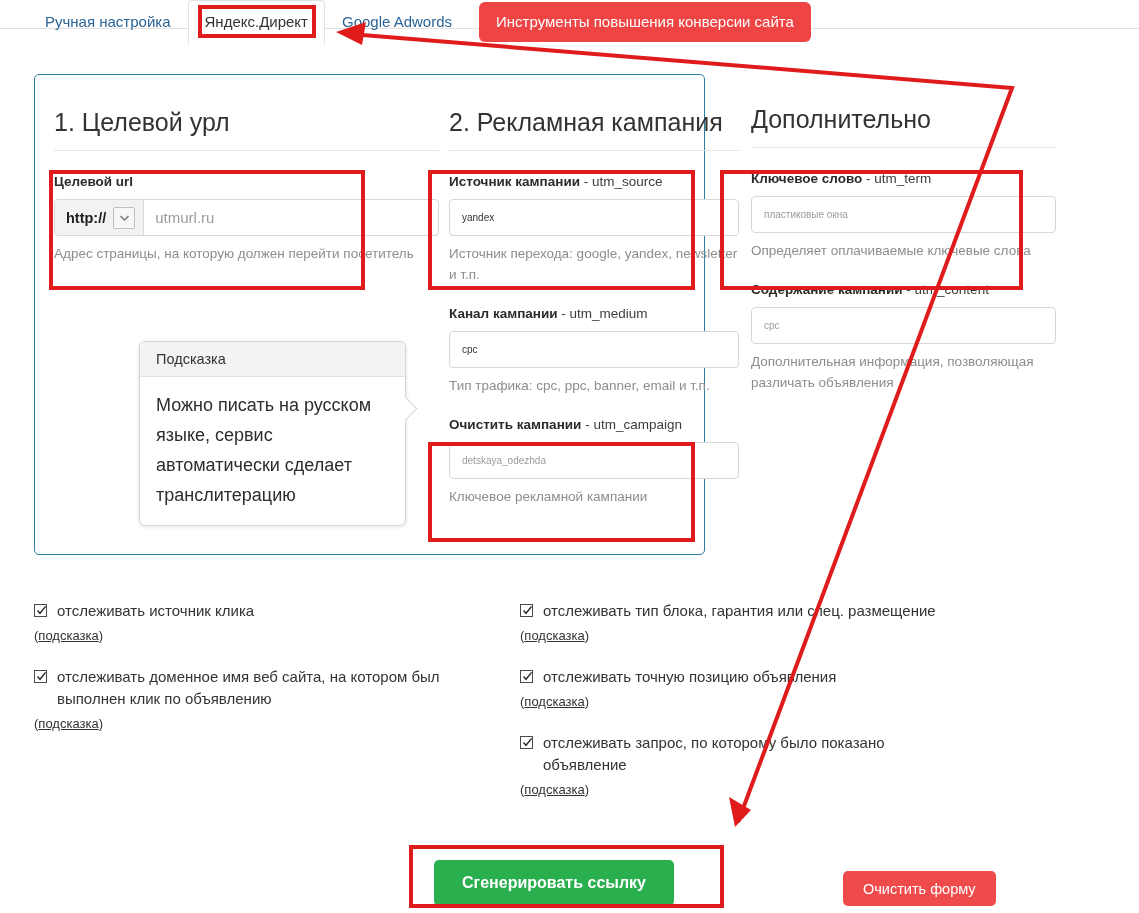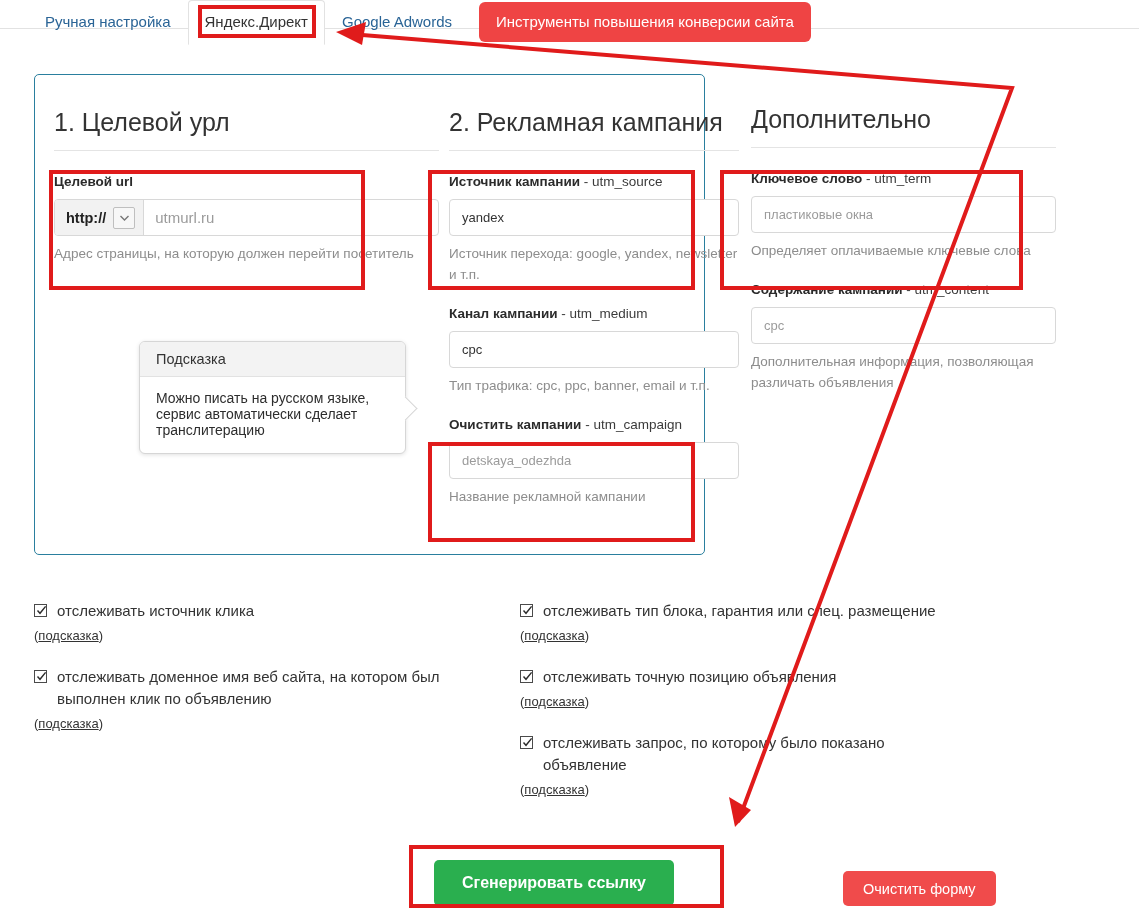--- a/index.html
+++ b/index.html
@@ -119,21 +119,21 @@
   .field-label .utm {
     font-weight: normal;
     color: #3b3b3b;
   }
   .input {
     width: 100%;
     height: 37px;
     border: 1px solid #d8d8d8;
     border-radius: 4px;
     box-sizing: border-box;
-    font-size: 13px;
+    font-size: 10px;
     padding: 0 12px;
     color: #333333;
     background: #ffffff;
     font-family: inherit;
     outline: none;
   }
   .input::placeholder { color: #9b9b9b; opacity: 1; }
   .help {
     font-size: 13.5px;
     color: #8d8d8d;
@@ -198,22 +198,22 @@
   .tooltip-head {
     background: #f3f3f3;
     border-bottom: 1px solid #e2e2e2;
     border-radius: 5px 5px 0 0;
     padding: 9px 16px;
     font-size: 14.5px;
     color: #333;
   }
   .tooltip-body {
     padding: 13px 16px 15px 16px;
-    font-size: 14px;
-    line-height: 16px;
+    font-size: 18px;
+    line-height: 30px;
     color: #2d2d2d;
   }
   .tooltip-arrow {
     position: absolute;
     right: -9px; top: 58px;
     width: 16px; height: 16px;
     background: #ffffff;
     border-right: 1px solid #d6d6d6;
     border-top: 1px solid #d6d6d6;
     transform: rotate(45deg);
@@ -356,21 +356,21 @@
       </div>
       <input class="input" type="text" value="cpc" style="">
       <div class="help">Тип трафика: cpc, ppc, banner, email и т.п.</div>
     </div>
 
     <div class="field">
       <div class="field-label">
         <span>Очистить кампании</span><span class="utm"> - utm_campaign</span>
       </div>
       <input class="input" type="text" placeholder="detskaya_odezhda" style="">
-      <div class="help">Название рекламной кампании</div>
+      <div class="help">Ключевое рекламной кампании</div>
     </div>
   </div>
 
   <div class="col col-3">
     <h2 class="col-title">Дополнительно</h2>
     <div class="col-rule"></div>
 
     <div class="field">
       <div class="field-label">
         <span>Ключевое слово</span><span class="utm"> - utm_term</span>

